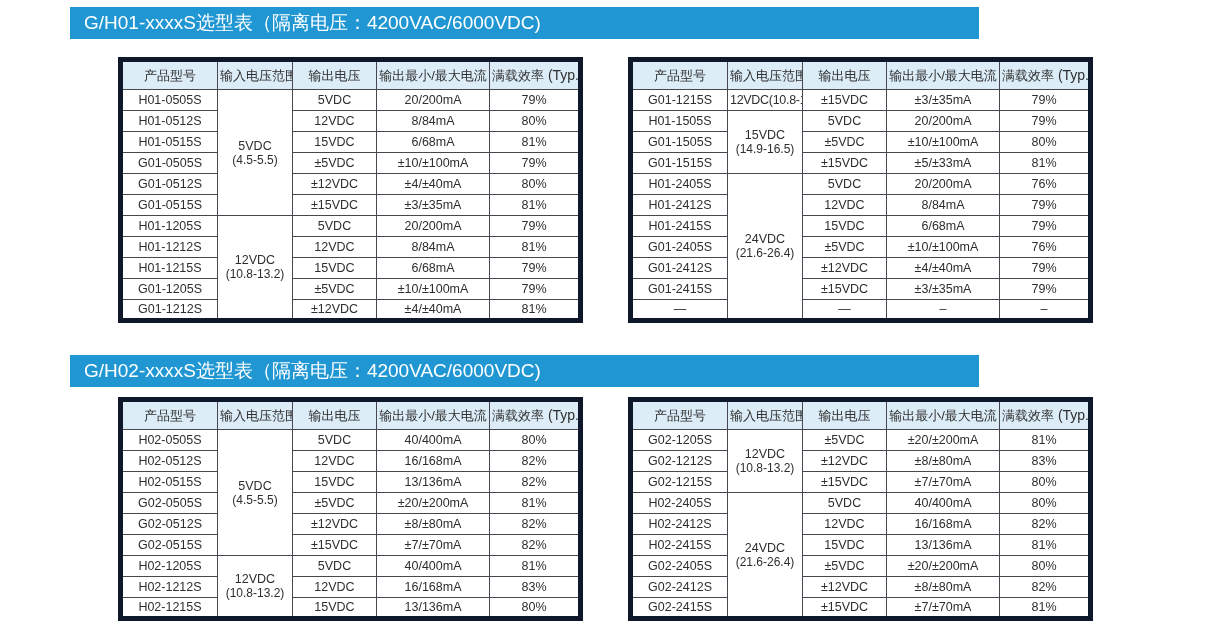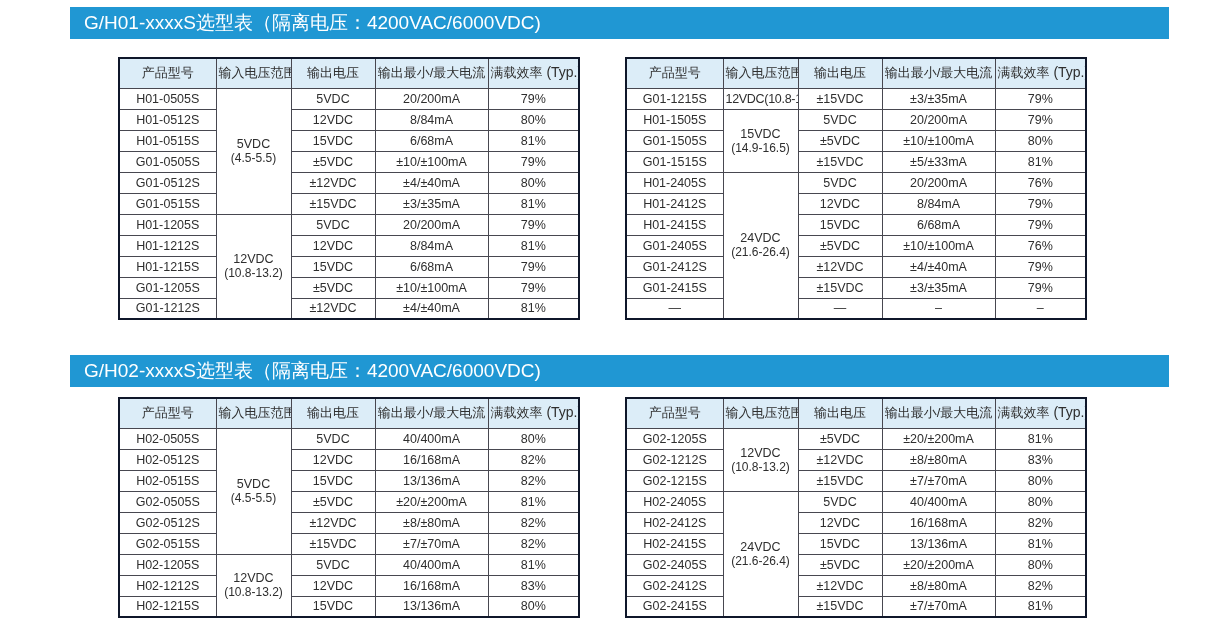--- a/index.html
+++ b/index.html
@@ -1,32 +1,32 @@
 <!DOCTYPE html>
 <html><head>
 <meta charset="utf-8">
 <style>
   html,body { margin:0; padding:0; background:#ffffff; }
   .page {
     position:relative; width:1214px; height:628px; background:#ffffff;
     font-family:"Liberation Sans","DejaVu Sans",sans-serif; overflow:hidden;
   }
   .banner {
-    position:absolute; left:70px; width:1099px; height:32px;
+    position:absolute; left:70px; width:909px; height:32px;
     background:#2097D3; color:#ffffff; font-size:19px; line-height:32px;
     padding-left:14px; box-sizing:border-box; white-space:nowrap;
   }
   .banner1 { top:7px; }
   .banner2 { top:355px; }
   .tables { position:absolute; left:118px; display:flex; gap:45px; }
   .t1 { top:57px; }
   .t2 { top:397px; }
   table.sel {
     border-collapse:collapse; table-layout:fixed; width:460px;
-    border:2px solid #0f172a; background:#ffffff;
+    border:5px solid #0f172a; background:#ffffff;
   }
   table.sel th, table.sel td {
     border:1px solid #474750; text-align:center; vertical-align:middle;
     color:#2e2e2e; padding:0 2px; white-space:nowrap; overflow:hidden;
     box-sizing:border-box;
   }
   table.sel th {
     background:#DCEDF8; height:30px; font-size:13px; font-weight:normal;
   }
   table.sel td { height:21px; font-size:12.5px; }

